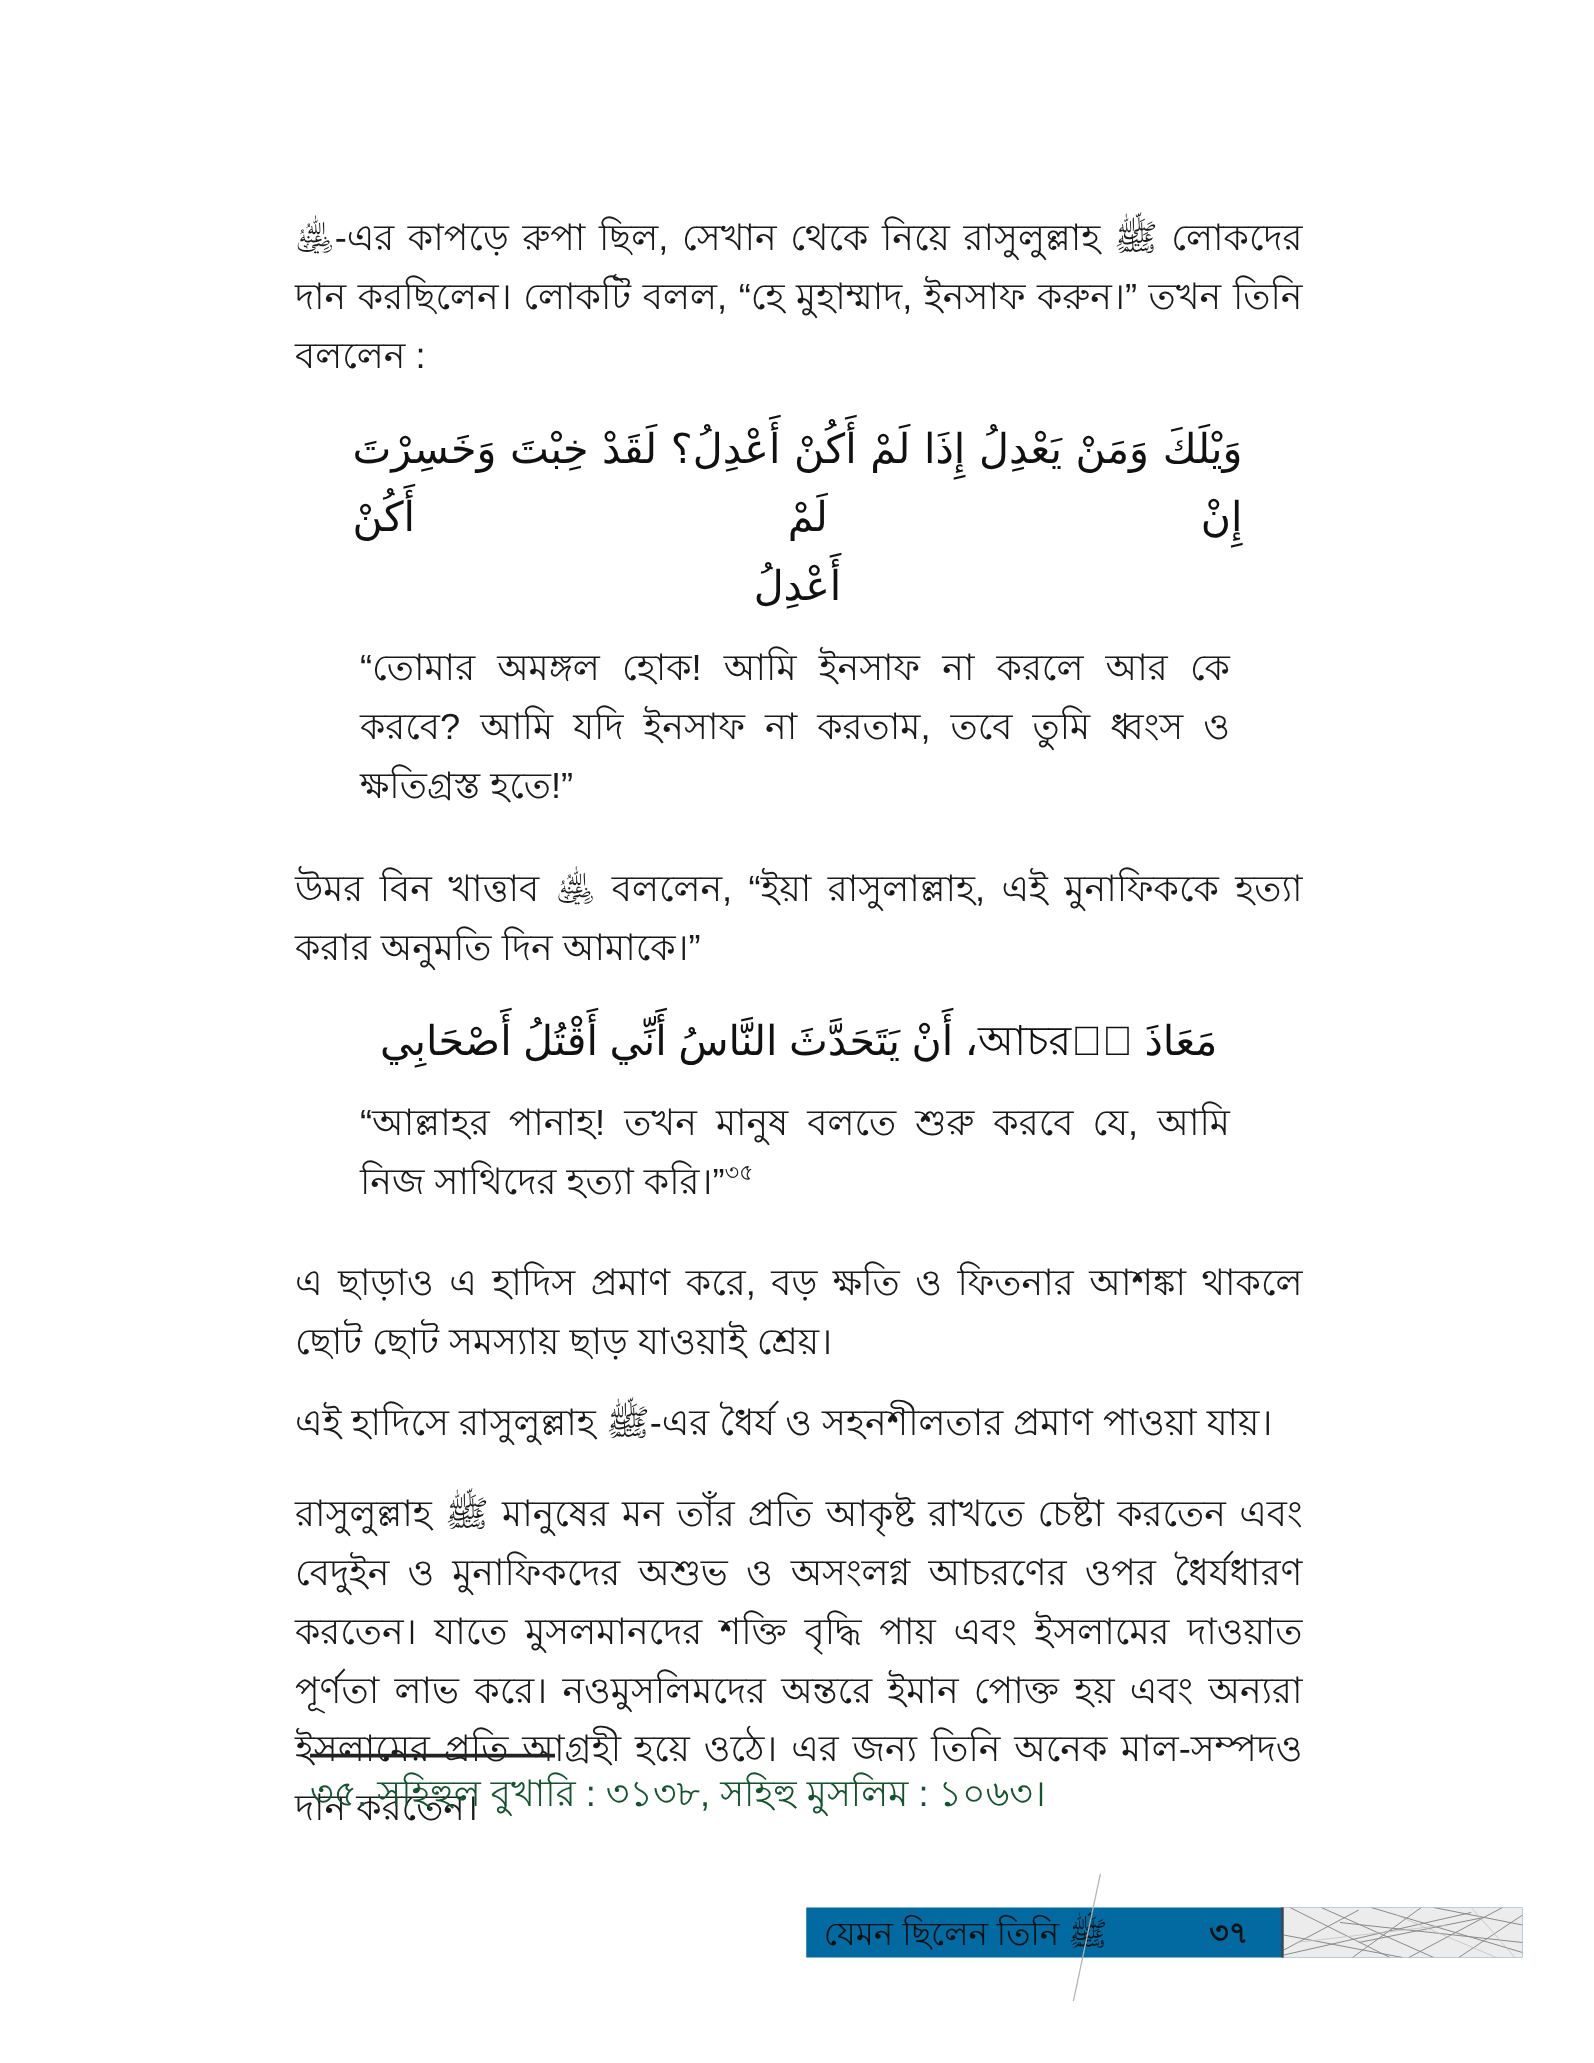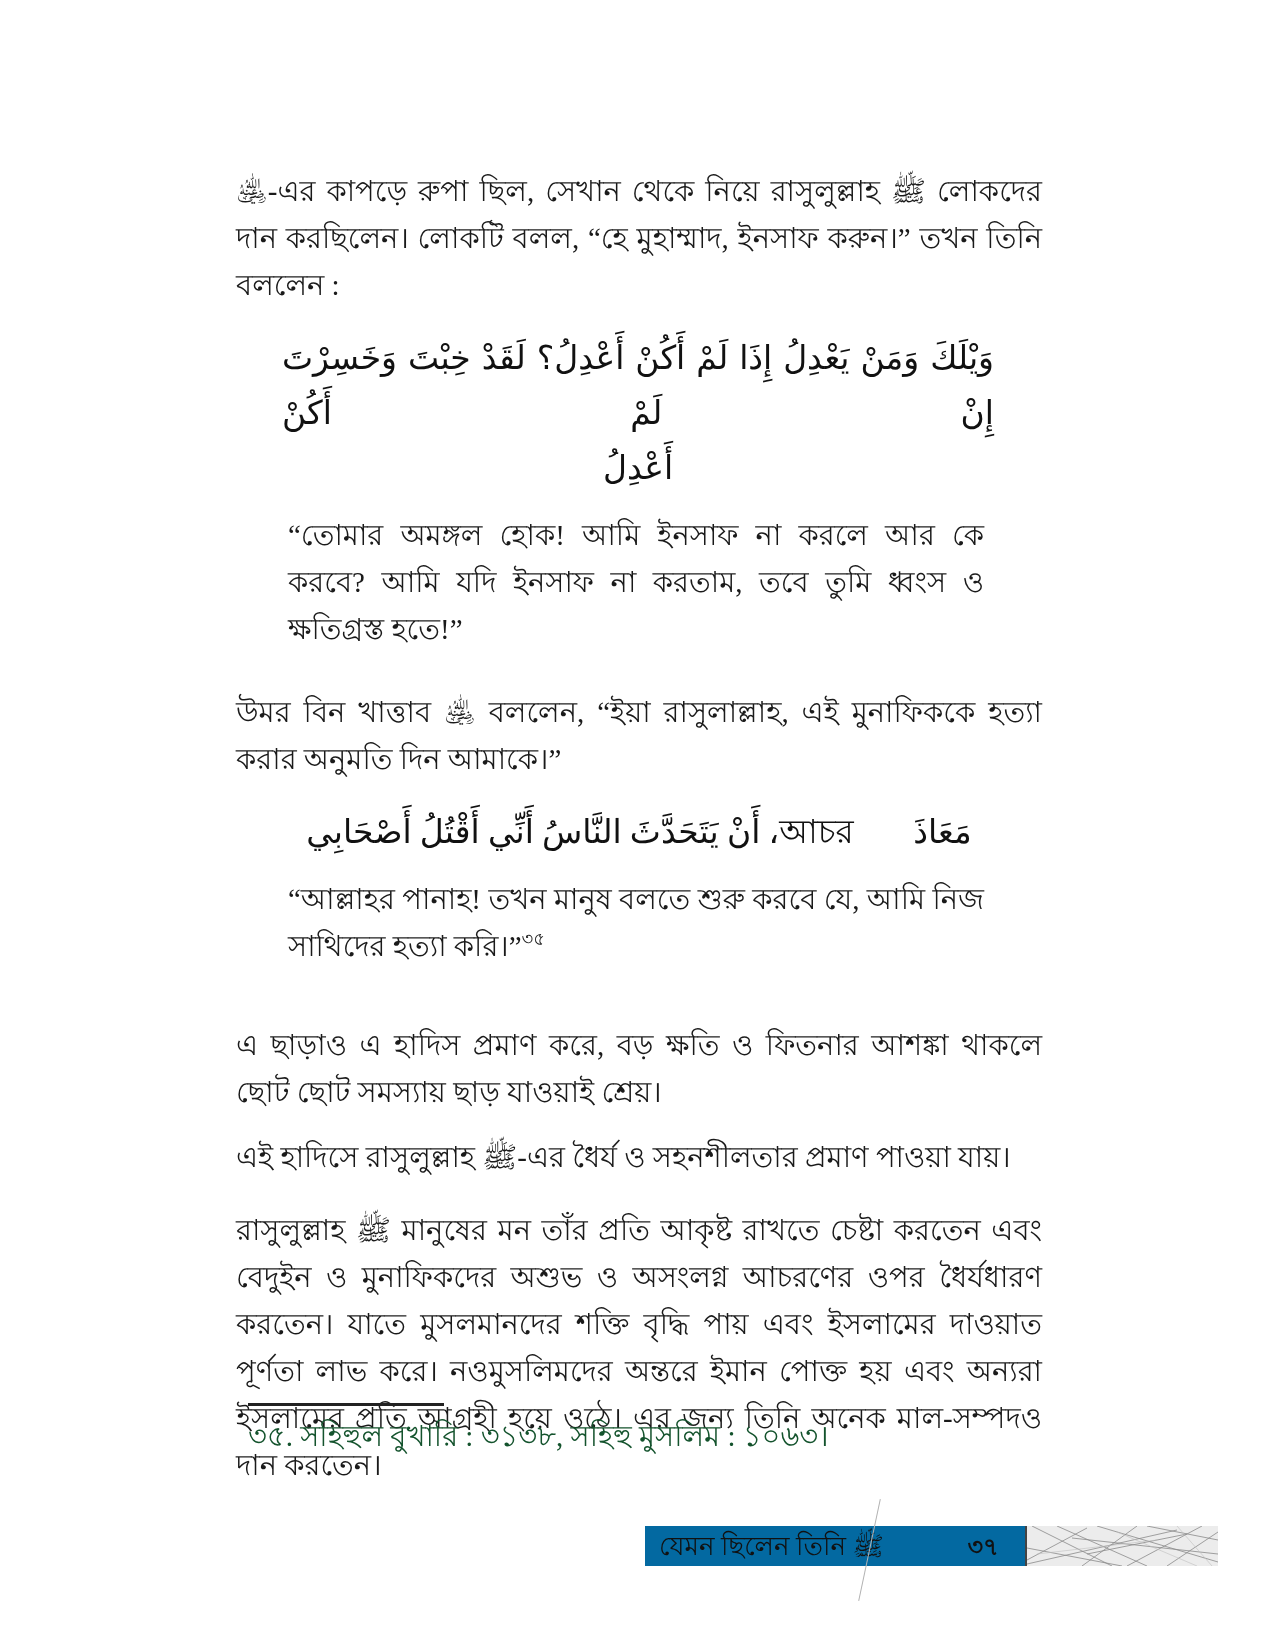--- a/index.html
+++ b/index.html
@@ -3,21 +3,21 @@
 <meta charset="utf-8">
 <style>
   * { margin: 0; padding: 0; box-sizing: border-box; }
   html, body { background: #ffffff; }
   .page {
     position: relative;
     width: 1275px;
     height: 1650px;
     background: #ffffff;
     overflow: hidden;
-    font-family: Liberation Serif, serif;
+    font-family: Liberation Sans, sans-serif;
     color: #1a1a1a;
   }
   .text-column {
     position: absolute;
     left: 236px;
     top: 168px;
     width: 806px;
   }
   .body-para {
     font-size: 29px;
@@ -143,21 +143,21 @@
       <div class="arabic-line-2">أَعْدِلُ</div>
     </div>
 
     <div class="quote-block">“তোমার অমঙ্গল হোক! আমি ইনসাফ না করলে আর কে করবে? আমি যদি ইনসাফ না করতাম, তবে তুমি ধ্বংস ও ক্ষতিগ্রস্ত হতে!”</div>
 
     <p class="body-para">উমর বিন খাত্তাব ﵁ বললেন, “ইয়া রাসুলাল্লাহ, এই মুনাফিককে হত্যা করার অনুমতি দিন আমাকে।”</p>
 
 
     <div class="arabic-block arabic-single">مَعَاذَ আচরণِ، أَنْ يَتَحَدَّثَ النَّاسُ أَنِّي أَقْتُلُ أَصْحَابِي</div>
 
-    <div class="quote-block" style="margin-bottom:52px;">
+    <div class="quote-block" style="margin-bottom:34px;">
       <span>“আল্লাহর পানাহ! তখন মানুষ বলতে শুরু করবে যে, আমি নিজ সাথিদের হত্যা করি।”</span><span class="fn-ref">৩৫</span>
     </div>
 
     <p class="body-para" style="margin-bottom:18px;">এ ছাড়াও এ হাদিস প্রমাণ করে, বড় ক্ষতি ও ফিতনার আশঙ্কা থাকলে ছোট ছোট সমস্যায় ছাড় যাওয়াই শ্রেয়।</p>
 
     <p class="body-para single" style="margin-bottom:26px;">এই হাদিসে রাসুলুল্লাহ ﷺ-এর ধৈর্য ও সহনশীলতার প্রমাণ পাওয়া যায়।</p>
 
     <p class="body-para">রাসুলুল্লাহ ﷺ মানুষের মন তাঁর প্রতি আকৃষ্ট রাখতে চেষ্টা করতেন এবং বেদুইন ও মুনাফিকদের অশুভ ও অসংলগ্ন আচরণের ওপর ধৈর্যধারণ করতেন। যাতে মুসলমানদের শক্তি বৃদ্ধি পায় এবং ইসলামের দাওয়াত পূর্ণতা লাভ করে। নওমুসলিমদের অন্তরে ইমান পোক্ত হয় এবং অন্যরা ইসলামের প্রতি আগ্রহী হয়ে ওঠে। এর জন্য তিনি অনেক মাল-সম্পদও দান করতেন।</p>
 
   </div>

